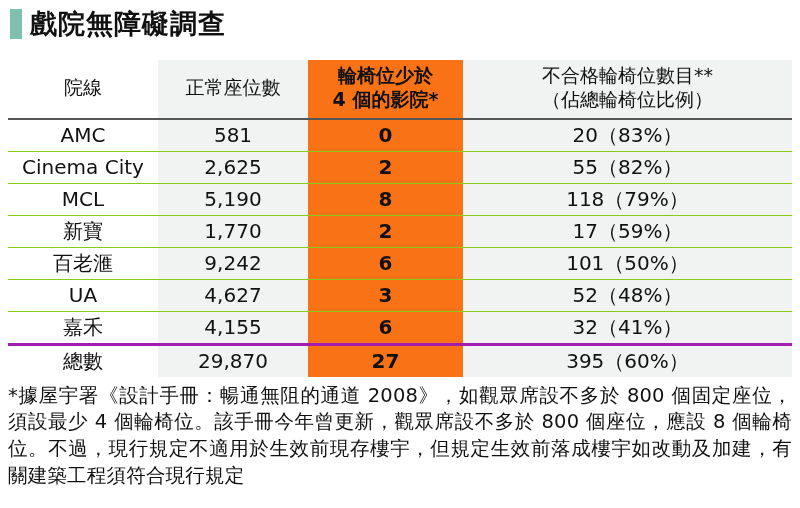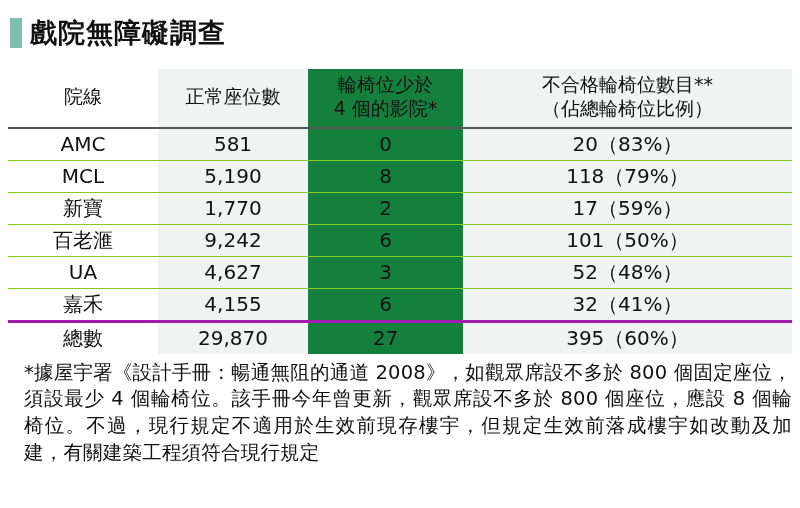--- a/index.html
+++ b/index.html
@@ -12,21 +12,21 @@
     background: #ffffff;
     font-family: "DejaVu Sans", "Liberation Sans", sans-serif;
     color: #1a1a1a;
     overflow: hidden;
   }
   .page {
     position: relative;
     width: 800px;
     height: 437px;
     box-sizing: border-box;
-    padding: 9px 8px;
+    padding: 0 8px;
   }
 
   
   .title-row {
     display: flex;
     align-items: center;
     height: 40px;
     padding-top: 4px;
   }
   .title-bar {
@@ -65,21 +65,22 @@
     line-height: 1.25;
     border-bottom: 2px solid #555;
     color: #111;
   }
   table.data th.shade,
   table.data td.shade {
     background: #f0f3f2;
   }
   table.data th.shade2,
   table.data td.shade2 {
-    background: #15803d;
+    background: #f97316;
+    font-weight: bold;
   }
   table.data td {
     font-size: 20px;
     text-align: center;
     padding: 2px 2px 3px;
     border-bottom: 1px solid #84cc16;
     color: #111;
     line-height: 1.3;
   }
   table.data tr.total td {
@@ -90,21 +91,20 @@
     border-bottom: none;
   }
 
   
   .notes {
     margin-top: 6px;
     font-size: 19.5px;
     line-height: 1.38;
     color: #111;
     letter-spacing: 0.2px;
-    margin-left: 16px;
   }
   .notes p {
     margin: 0 0 1px 0;
     text-align: justify;
     text-justify: inter-ideograph;
   }
 </style>
 </head>
 <body>
 
@@ -141,20 +141,26 @@
       </tr>
     </thead>
     <tbody>
       <tr>
         <td>AMC</td>
         <td class="shade">581</td>
         <td class="shade2">0</td>
         <td class="shade">20（83%）</td>
       </tr>
       <tr>
+        <td>Cinema City</td>
+        <td class="shade">2,625</td>
+        <td class="shade2">2</td>
+        <td class="shade">55（82%）</td>
+      </tr>
+      <tr>
         <td>MCL</td>
         <td class="shade">5,190</td>
         <td class="shade2">8</td>
         <td class="shade">118（79%）</td>
       </tr>
       <tr>
         <td>新寶</td>
         <td class="shade">1,770</td>
         <td class="shade2">2</td>
         <td class="shade">17（59%）</td>

